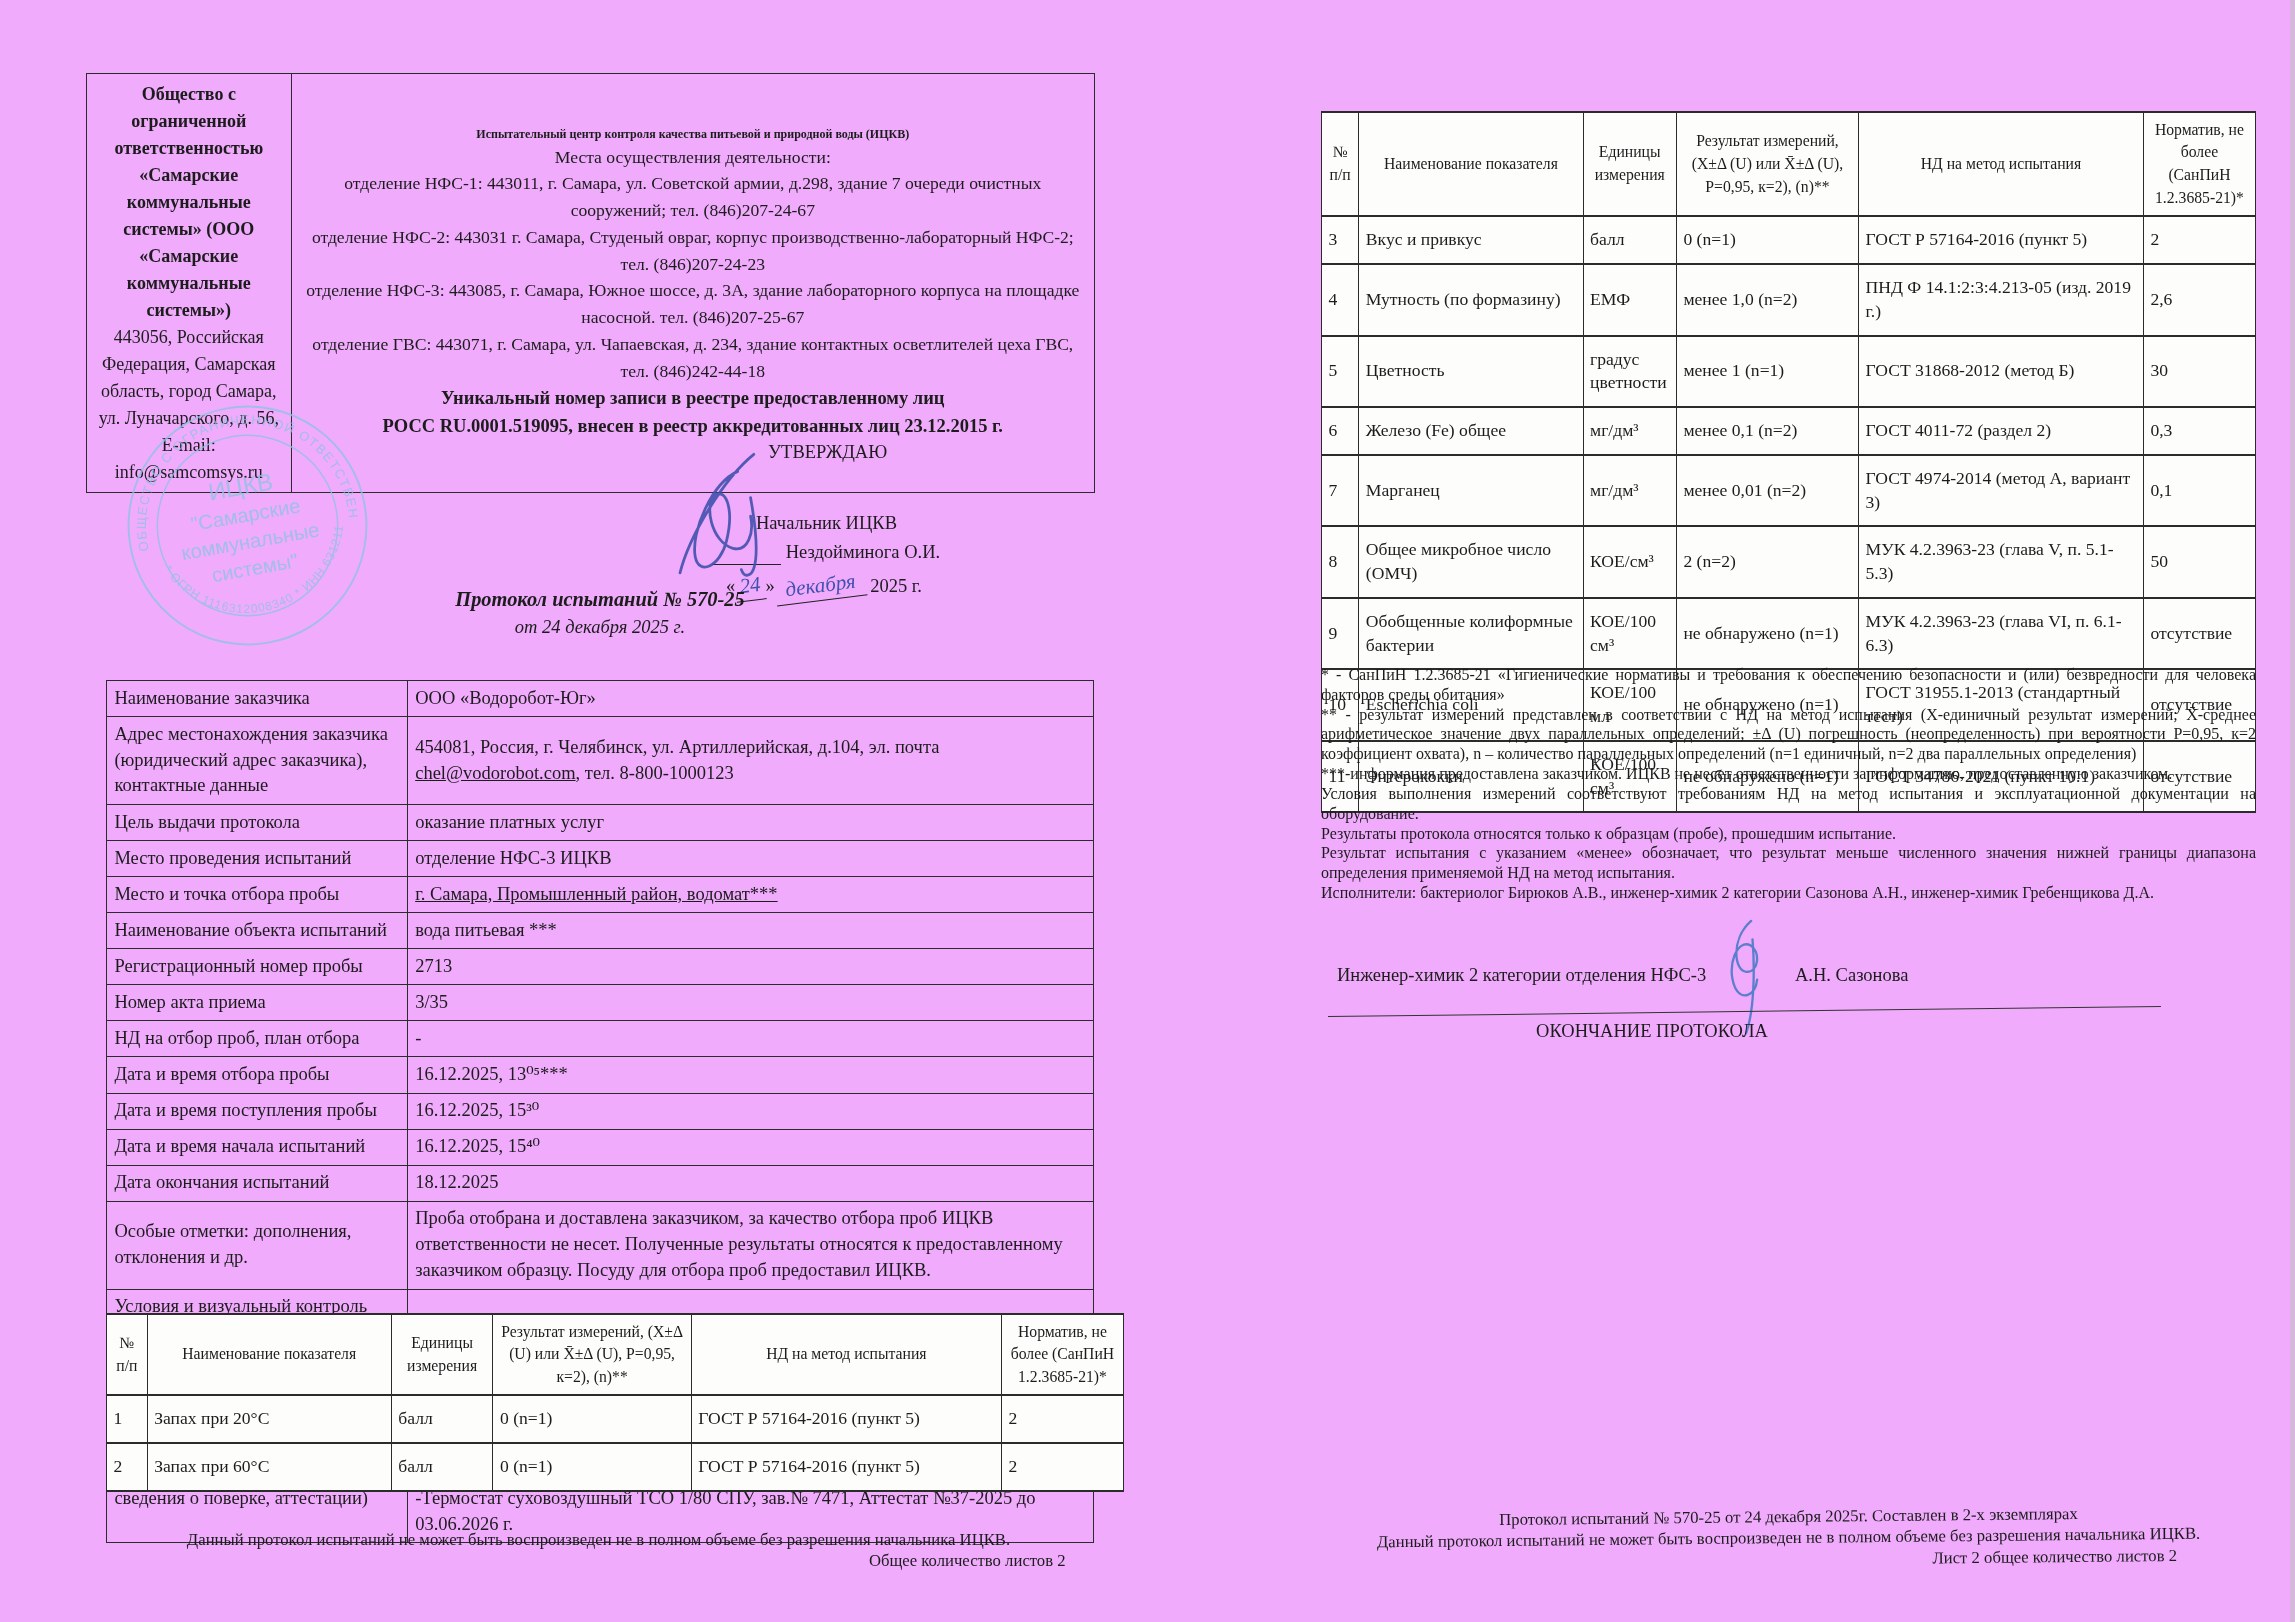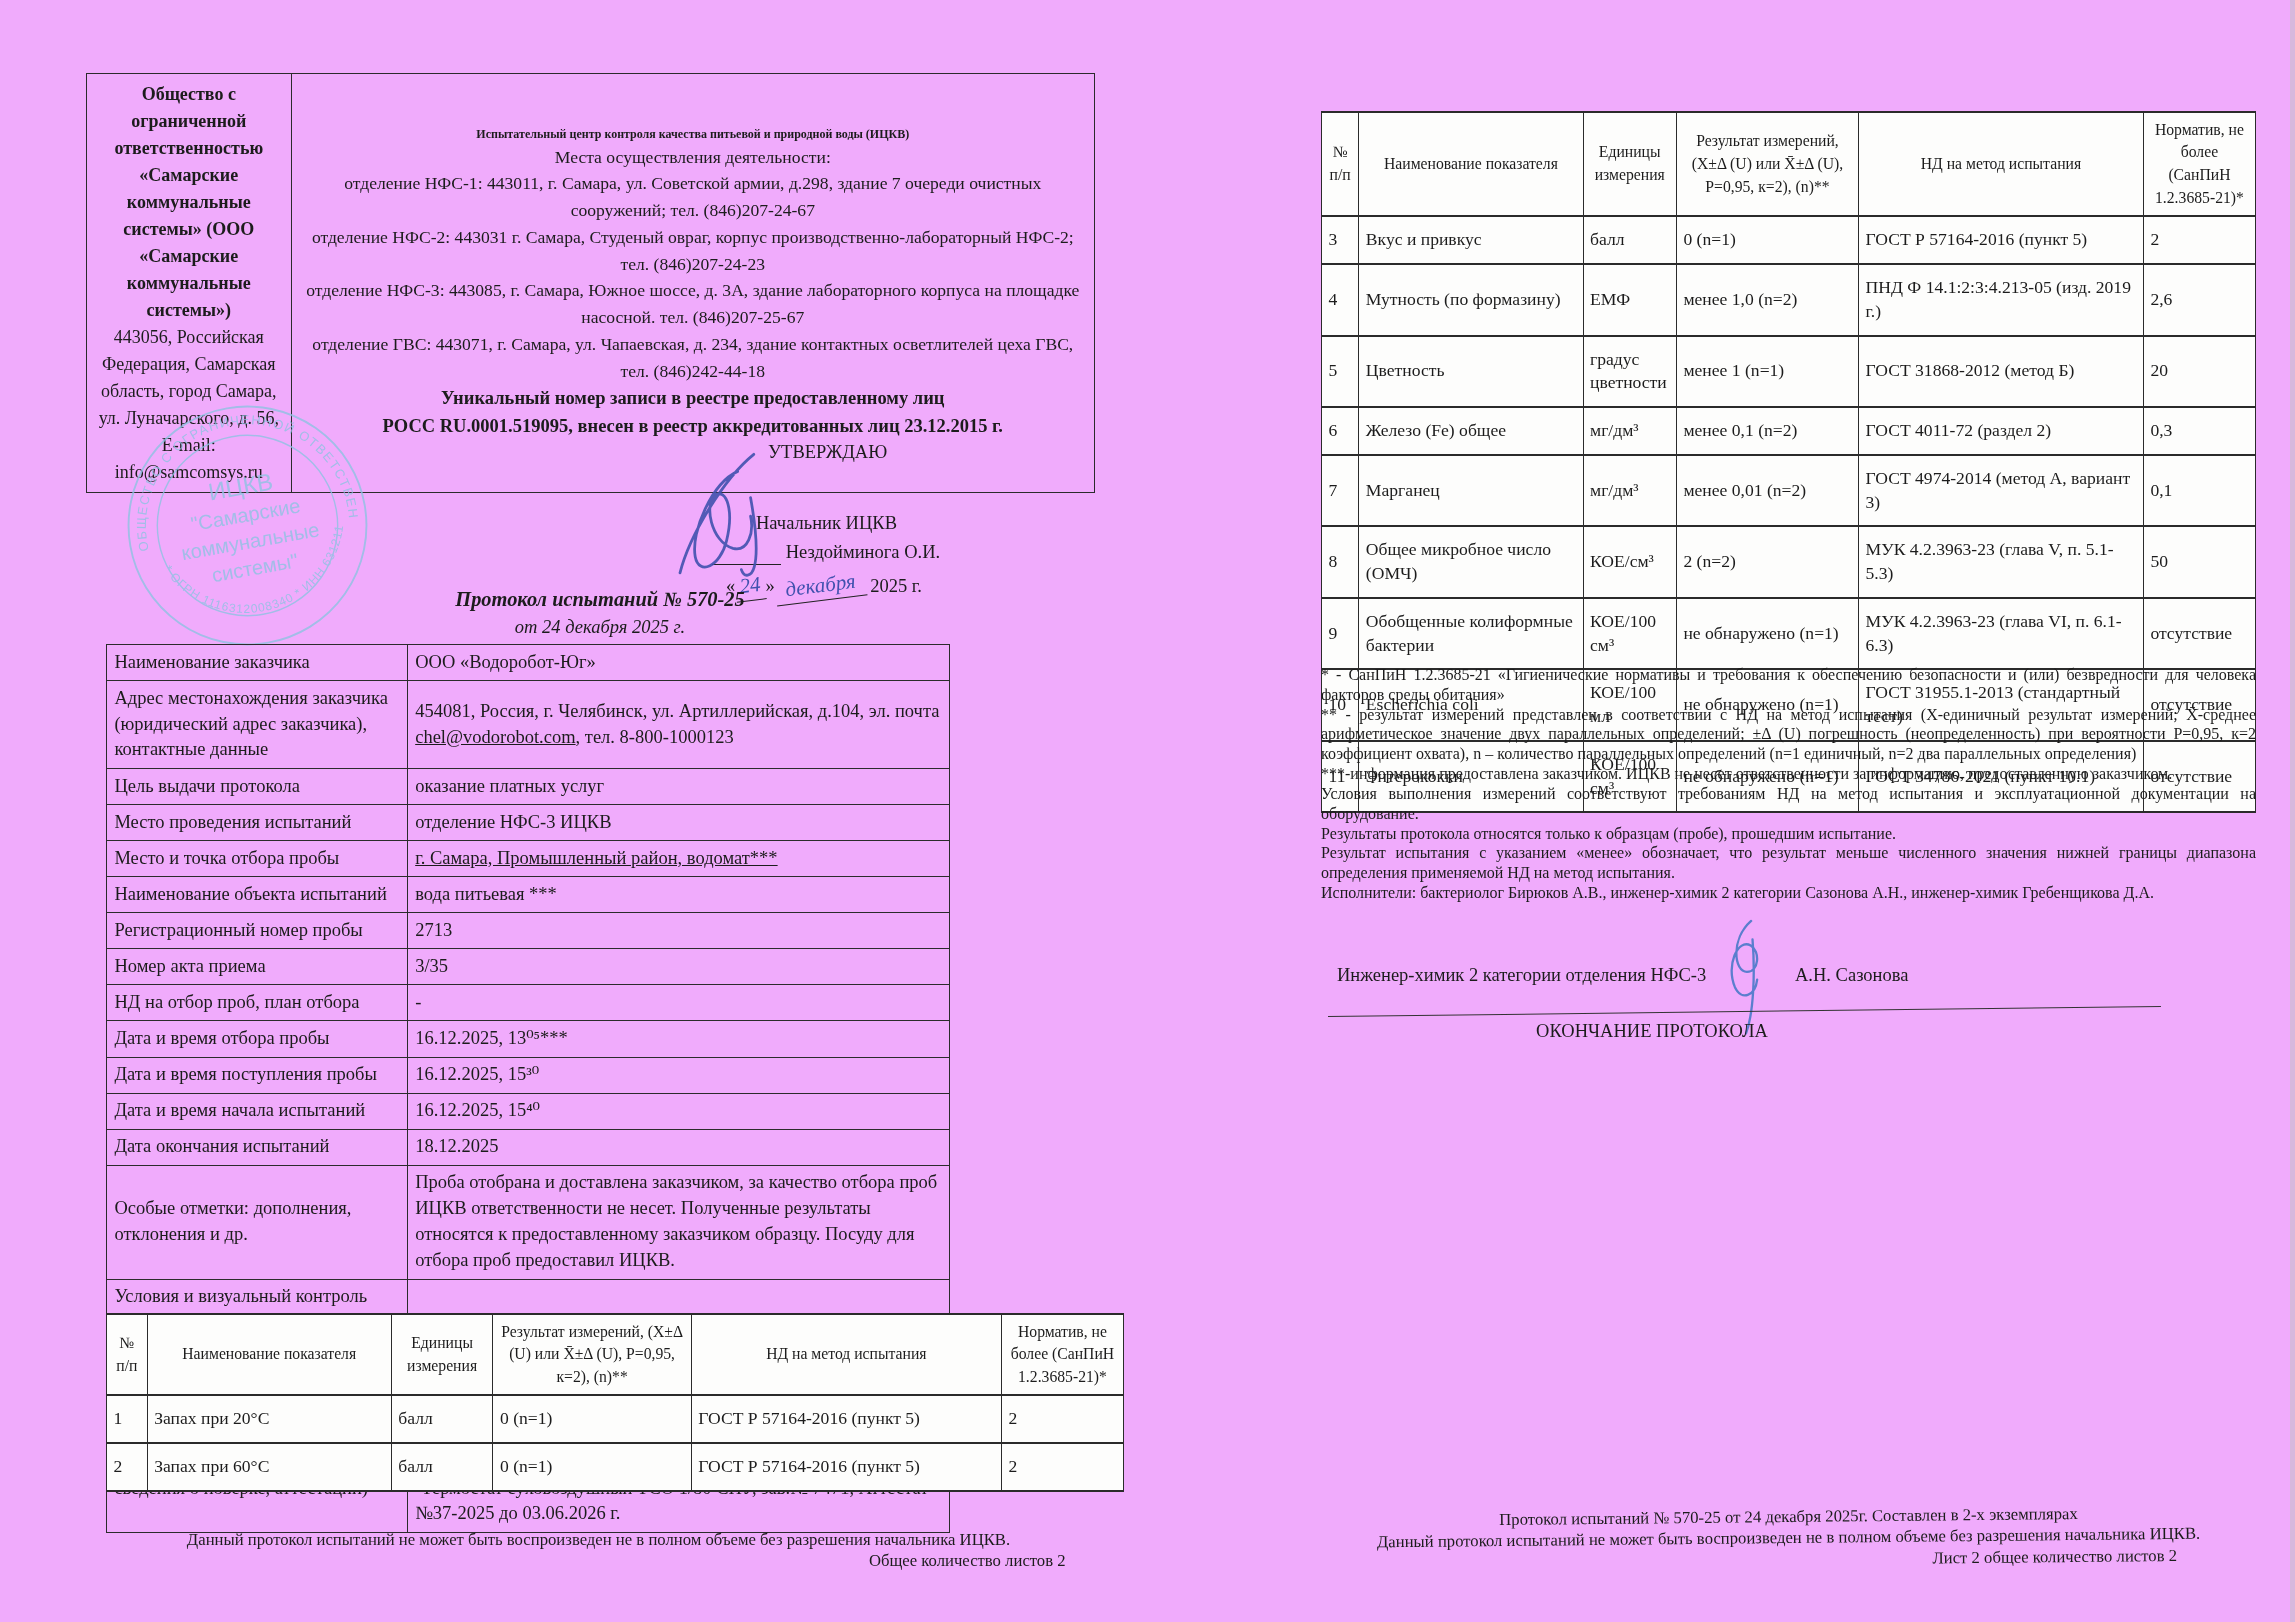--- a/index.html
+++ b/index.html
@@ -31,21 +31,21 @@
   .u-day{border-bottom:1.4px solid #222;padding:0 4.6px;}
   .u-mon{border-bottom:1.4px solid #222;padding:0 10.2px;}
   .apsig{position:absolute;left:-44px;top:7px;width:167px;height:143px;}
 
   
   .ptitle{position:absolute;left:106px;top:588px;width:988px;text-align:center;font-style:italic;}
   .ptitle .t1{font-weight:bold;font-size:20.4px;}
   .ptitle .t2{font-size:18.5px;margin-top:5.6px;}
 
   
-  .dtable{position:absolute;left:106px;top:644px;width:844px;border-collapse:collapse;table-layout:fixed;}
+  .dtable{position:absolute;left:106px;top:680px;width:988px;border-collapse:collapse;table-layout:fixed;}
   .dtable td{border:1.4px solid #2b2b2b;font-size:18.5px;line-height:1.4;padding:4.6px 7.4px;vertical-align:middle;}
   .dtable td.lab{width:285px;}
   .dtable .email{text-decoration:underline;}
   .dtable .pointval{text-decoration:underline;}
 
   
   .rtable{border-collapse:collapse;table-layout:fixed;background:#fdfdfc;}
   .rtable th{font-weight:normal;font-size:15.7px;line-height:1.45;padding:5.6px 4.6px;text-align:center;}
   .rtable td{font-size:17.6px;line-height:1.35;padding:11px 6.5px;text-align:left;vertical-align:middle;}
   .rtable th,.rtable td{border-left:1.4px solid #2b2b2b;border-right:1.4px solid #2b2b2b;
@@ -283,21 +283,21 @@
           <td>менее 1,0 (n=2)</td>
           <td>ПНД Ф 14.1:2:3:4.213-05 (изд. 2019 г.)</td>
           <td>2,6</td>
         </tr>
         <tr>
           <td>5</td>
           <td>Цветность</td>
           <td>градус цветности</td>
           <td>менее 1 (n=1)</td>
           <td>ГОСТ 31868-2012 (метод Б)</td>
-          <td>20</td>
+          <td>30</td>
         </tr>
         <tr>
           <td>6</td>
           <td>Железо (Fe) общее</td>
           <td>мг/дм³</td>
           <td>менее 0,1 (n=2)</td>
           <td>ГОСТ 4011-72 (раздел 2)</td>
           <td>0,3</td>
         </tr>
         <tr>

